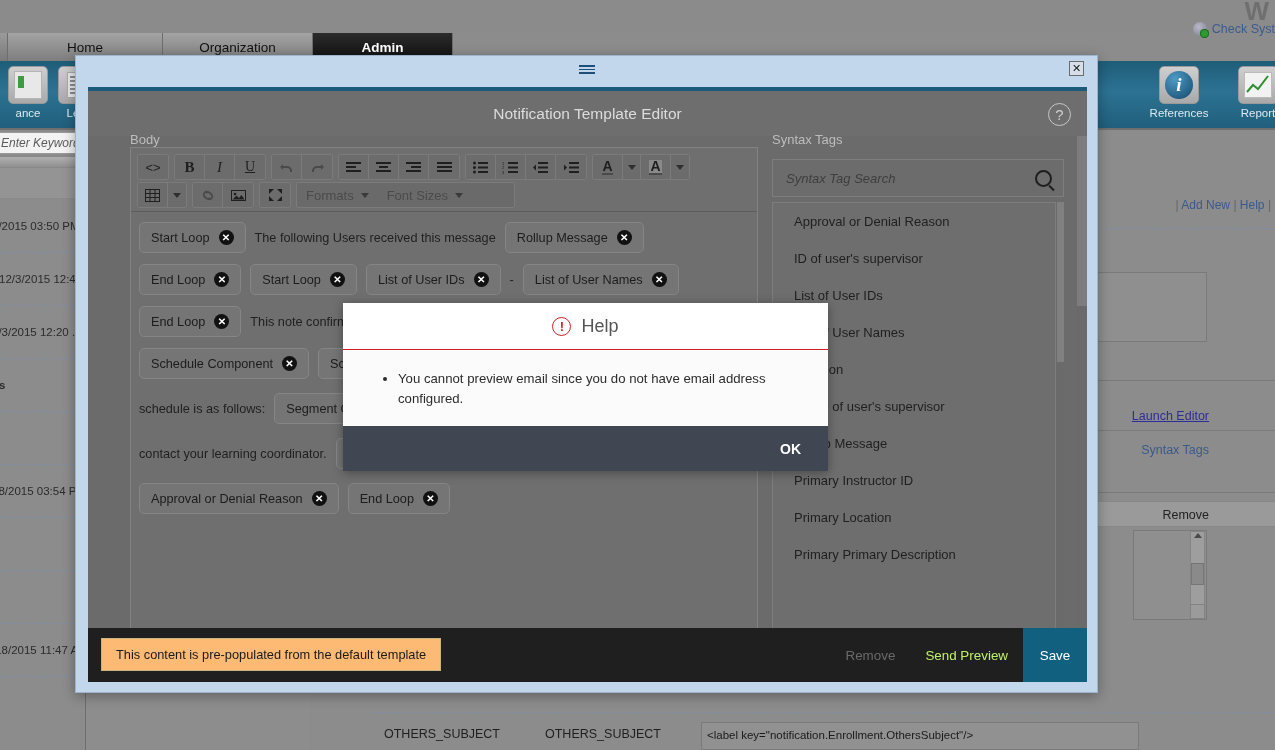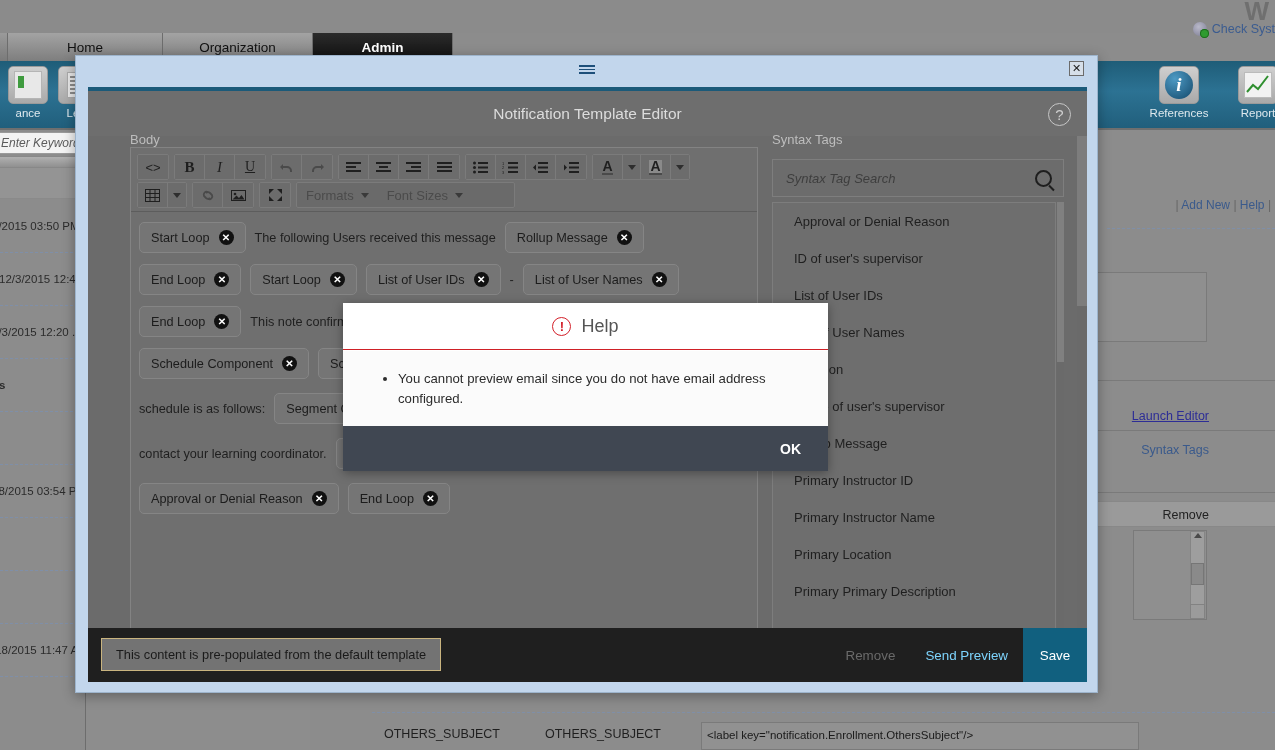--- a/index.html
+++ b/index.html
@@ -373,30 +373,30 @@
   }
 
   
   .modal-footer {
     position: absolute; left: 0; bottom: 0; width: 100%; height: 54px;
     background: #1f1f1f;
   }
   .footer-note {
     position: absolute; left: 13px; top: 10px; height: 31px;
     display: flex; align-items: center; padding: 0 14px;
-    background: #737373; border: 1px solid #c9b47f;
+    background: #fdba74; border: 1px solid #c9b47f;
     font-size: 12.8px; color: #1a1a1a;
   }
   .footer-actions {
     position: absolute; right: 0; top: 0; height: 54px;
     display: flex; align-items: center;
   }
   .fbtn {
     font-size: 13.4px; padding: 0 15px; cursor: pointer;
-    color: #7dd3fc; height: 54px; display: flex; align-items: center;
+    color: #bef264; height: 54px; display: flex; align-items: center;
   }
   .fbtn.disabled { color: #6a6a6a; cursor: default; }
   .fbtn.save {
     background: #11607f; color: #fff; width: 64px;
     justify-content: center; padding: 0;
   }
 
   
   .modal-vscroll {
     position: absolute; right: 0px; top: 45px; width: 10px; height: 505px;
@@ -875,21 +875,20 @@
           </div>
           <div class="syntax-list">
             <div class="syntax-item">Approval or Denial Reason</div>
             <div class="syntax-item">ID of user's supervisor</div>
             <div class="syntax-item">List of User IDs</div>
             <div class="syntax-item">List of User Names</div>
             <div class="syntax-item">Location</div>
             <div class="syntax-item">Name of user's supervisor</div>
             <div class="syntax-item">Rollup Message</div>
             <div class="syntax-item">Primary Instructor ID</div>
-            <div class="syntax-item">Primary Instructor Name</div>
             <div class="syntax-item">Primary Location</div>
             <div class="syntax-item">Primary Primary Description</div>
           </div>
           <div class="syntax-scroll">
             <div class="syntax-thumb"></div>
           </div>
         </div>
       </div>
 
       <div class="modal-footer">

